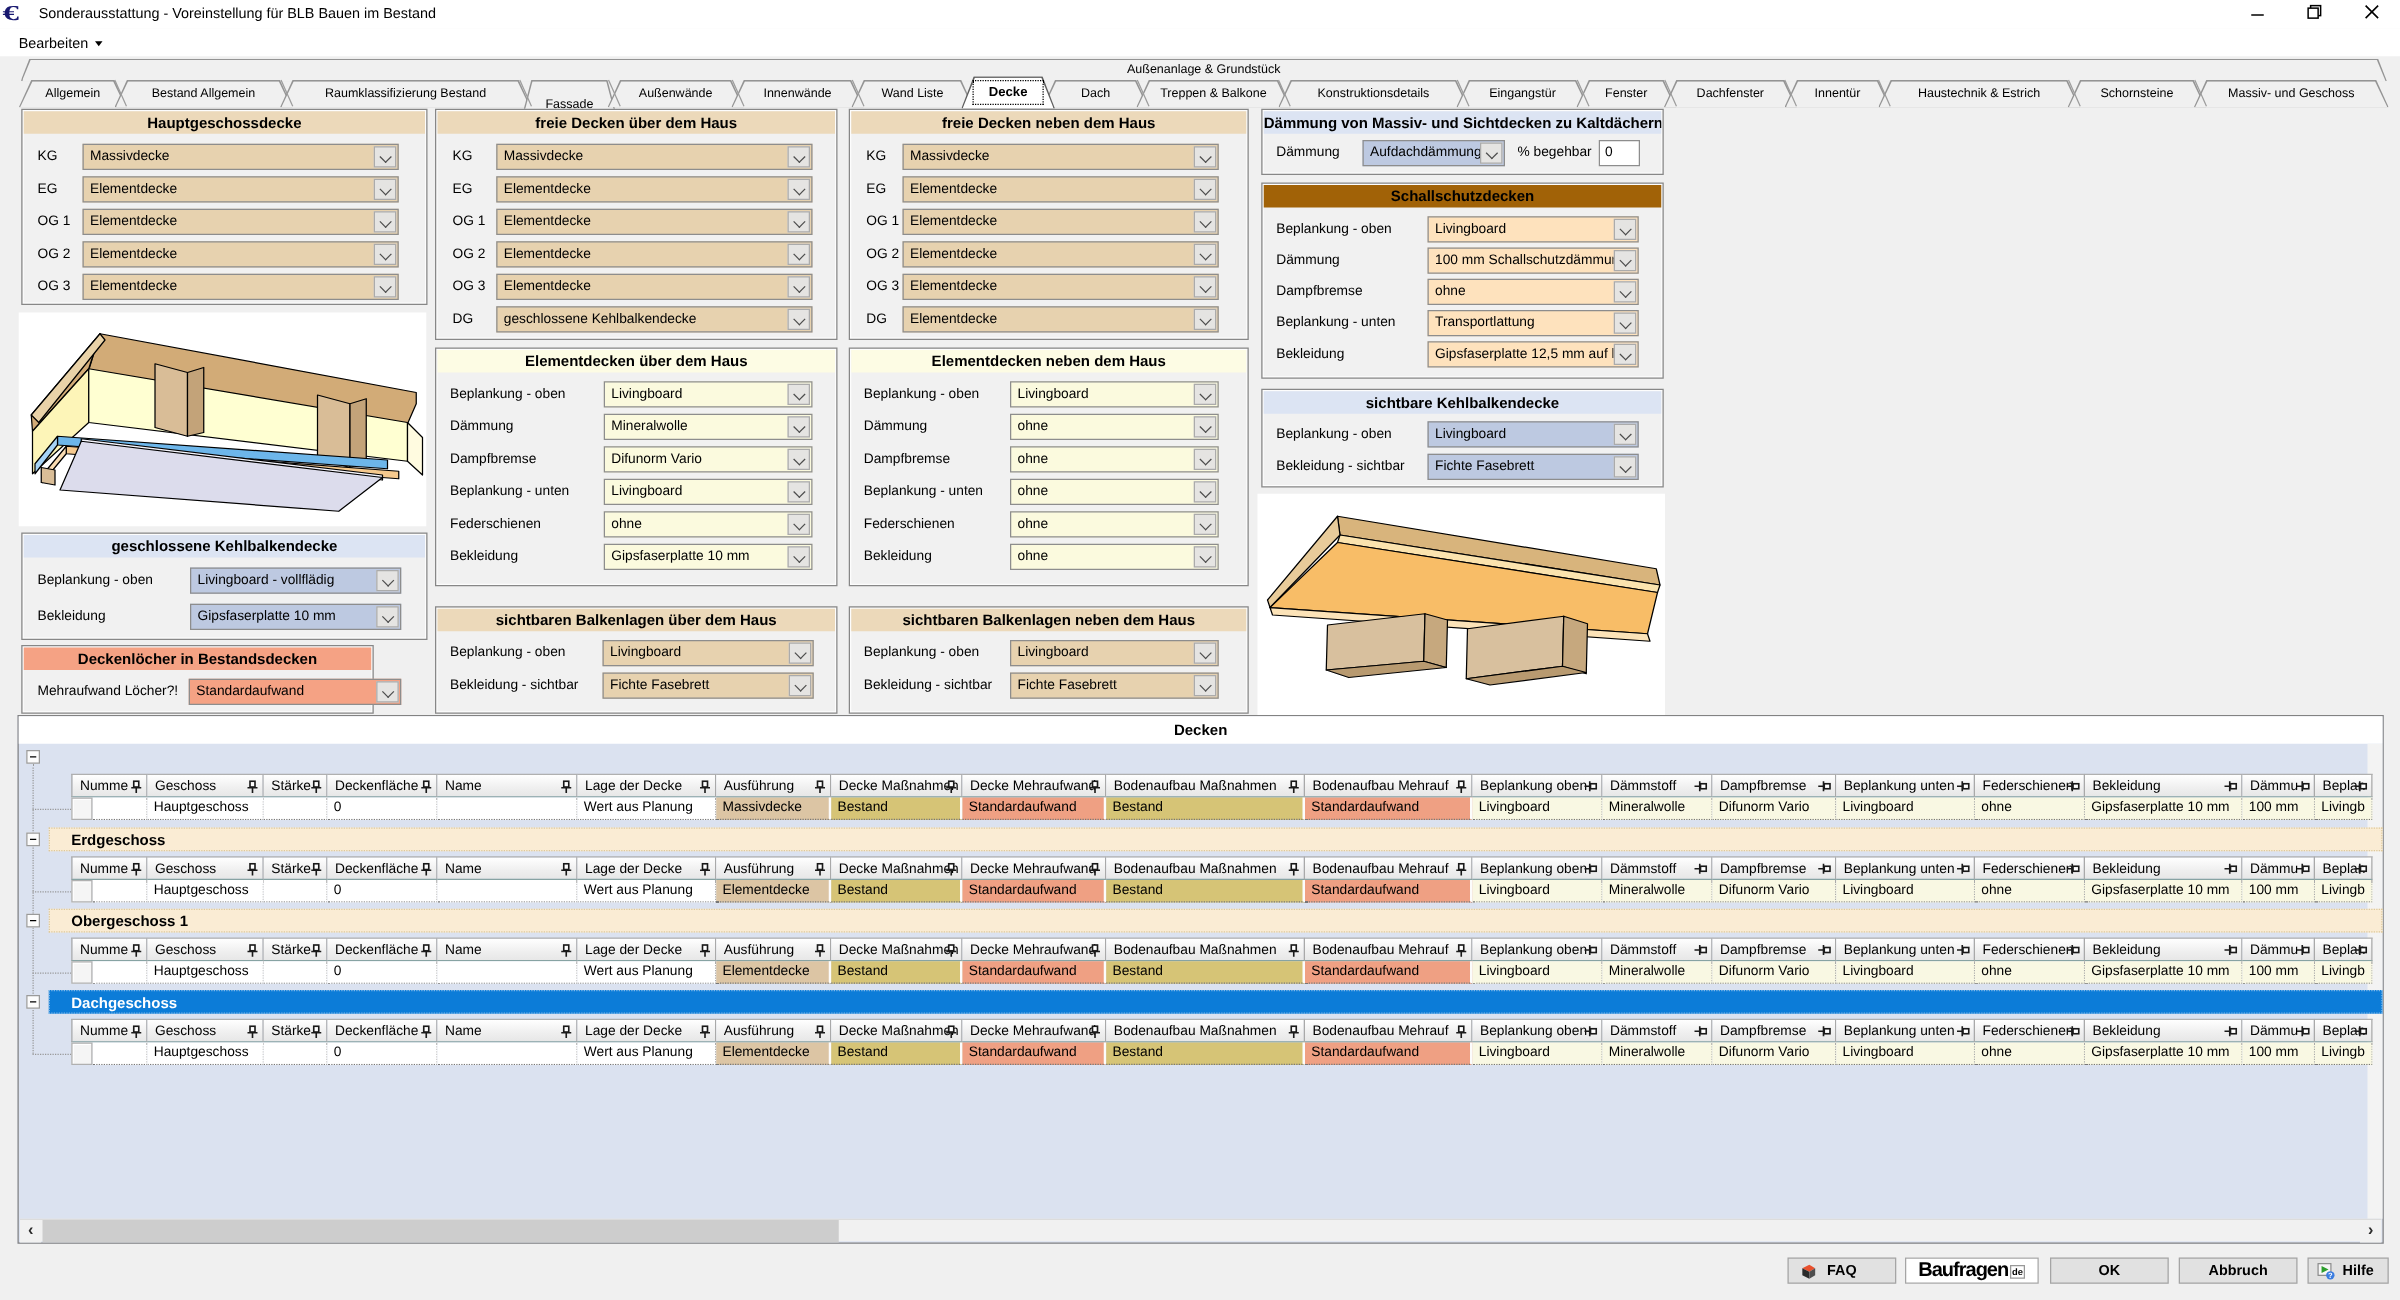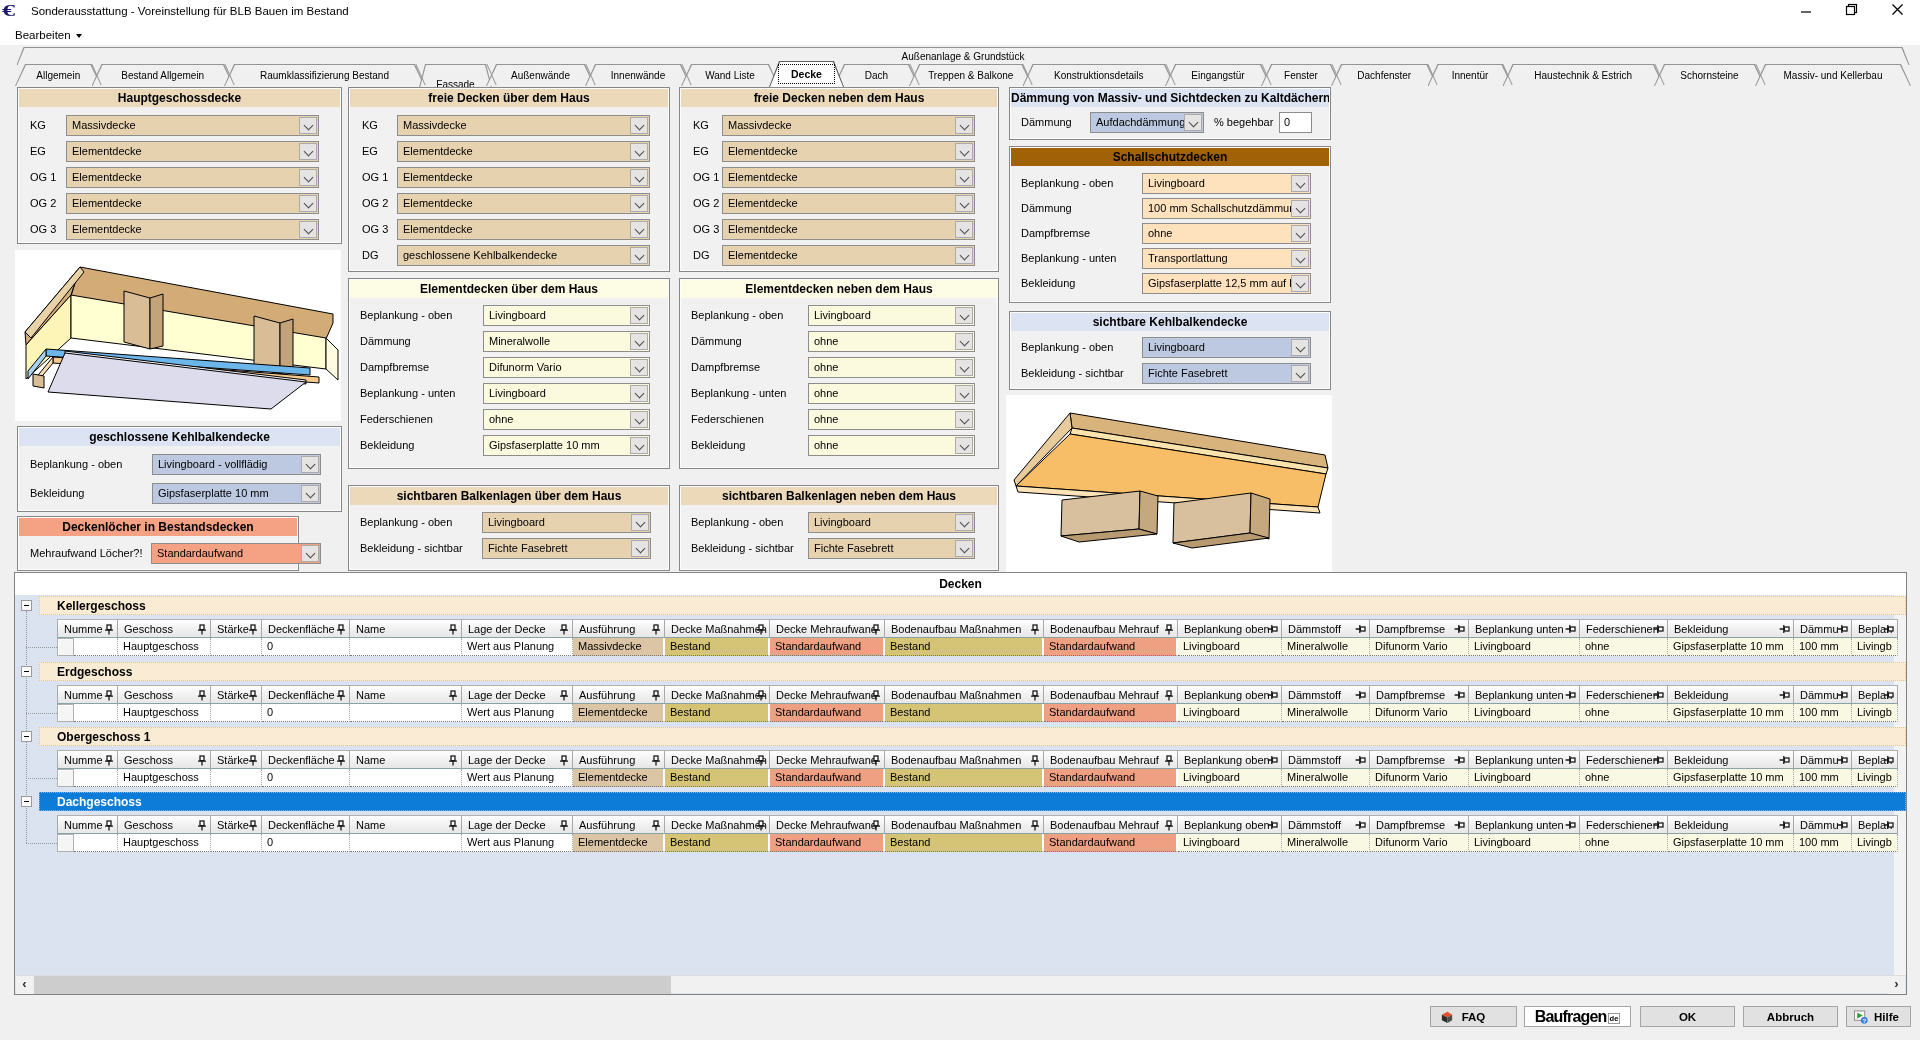--- a/index.html
+++ b/index.html
@@ -146,21 +146,21 @@
     <div class="lbl" style="">Haustechnik &amp; Estrich</div>
   </div>
 <div class="tab" style="left:1654.0px;top:64px;width:111px;height:22px;">
     <div class="outer" style="clip-path:polygon(10px 0, calc(100% - 10px) 0, 100% 100%, 0 100%);"></div>
     <div class="inner" style="clip-path:polygon(10px 0, calc(100% - 10px) 0, 100% 100%, 0 100%);"></div>
     <div class="lbl" style="">Schornsteine</div>
   </div>
 <div class="tab" style="left:1755.0px;top:64px;width:156px;height:22px;">
     <div class="outer" style="clip-path:polygon(10px 0, calc(100% - 10px) 0, 100% 100%, 0 100%);"></div>
     <div class="inner" style="clip-path:polygon(10px 0, calc(100% - 10px) 0, 100% 100%, 0 100%);"></div>
-    <div class="lbl" style="">Massiv- und Kellerbau</div>
+    <div class="lbl" style="">Massiv- und Geschoss</div>
   </div>
 <div class="abs" style="left:96.0px;top:63px;width:1px;height:23px;background:#9c9c9c;transform:rotate(-24deg);"></div>
 <div class="abs" style="left:228.5px;top:63px;width:1px;height:23px;background:#9c9c9c;transform:rotate(-24deg);"></div>
 <div class="abs" style="left:419.5px;top:63px;width:1px;height:23px;background:#9c9c9c;transform:rotate(-24deg);"></div>
 <div class="abs" style="left:490.5px;top:63px;width:1px;height:23px;background:#9c9c9c;transform:rotate(-24deg);"></div>
 <div class="abs" style="left:589.5px;top:63px;width:1px;height:23px;background:#9c9c9c;transform:rotate(-24deg);"></div>
 <div class="abs" style="left:685.5px;top:63px;width:1px;height:23px;background:#9c9c9c;transform:rotate(-24deg);"></div>
 <div class="abs" style="left:913.5px;top:63px;width:1px;height:23px;background:#9c9c9c;transform:rotate(-24deg);"></div>
 <div class="abs" style="left:1027.0px;top:63px;width:1px;height:23px;background:#9c9c9c;transform:rotate(-24deg);"></div>
 <div class="abs" style="left:1169.5px;top:63px;width:1px;height:23px;background:#9c9c9c;transform:rotate(-24deg);"></div>
@@ -468,23 +468,20 @@
 <polygon points="134,96 152,101 151,139 133,134" fill="#c6a87e"></polygon>
 <polygon points="55,141 133,134 151,139 73,147" fill="#b89a70"></polygon>
 <polygon points="168,108 245,98 244,138 167,148" fill="#d8c09e"></polygon>
 <polygon points="245,98 264,104 263,144 244,138" fill="#c6a87e"></polygon>
 <polygon points="167,148 244,138 263,143 186,153" fill="#b89a70"></polygon>
 </g>
   </svg>
 <div class="grid">
 <div class="gtitle">Decken</div>
 <div class="abs" style="left:1879px;top:22px;width:12px;height:380px;background:#f3f3f3;"></div>
-<div class="gbar" style="top:23px;">
-      <span class="t">Kellergeschoss</span>
-    </div>
 <div class="minus" style="top:27px;"></div>
 <div class="hrow" style="left:42px;top:46px;">
 <div class="hcell" style="left:0px;width:61px;border-left:1px solid #a9a9a9;">
         <span class="hl">Numme</span>
         <svg width="10" height="11" viewBox="0 0 10 11">
           <rect x="3" y="1" width="4" height="4.6" fill="#fff" stroke="#1a1a1a" stroke-width="1.3"></rect>
           <path d="M1 6.2h8 M5 6.2v4.2" stroke="#1a1a1a" stroke-width="1.3"></path>
         </svg>
       </div>
 <div class="hcell" style="left:61px;width:93px;">

